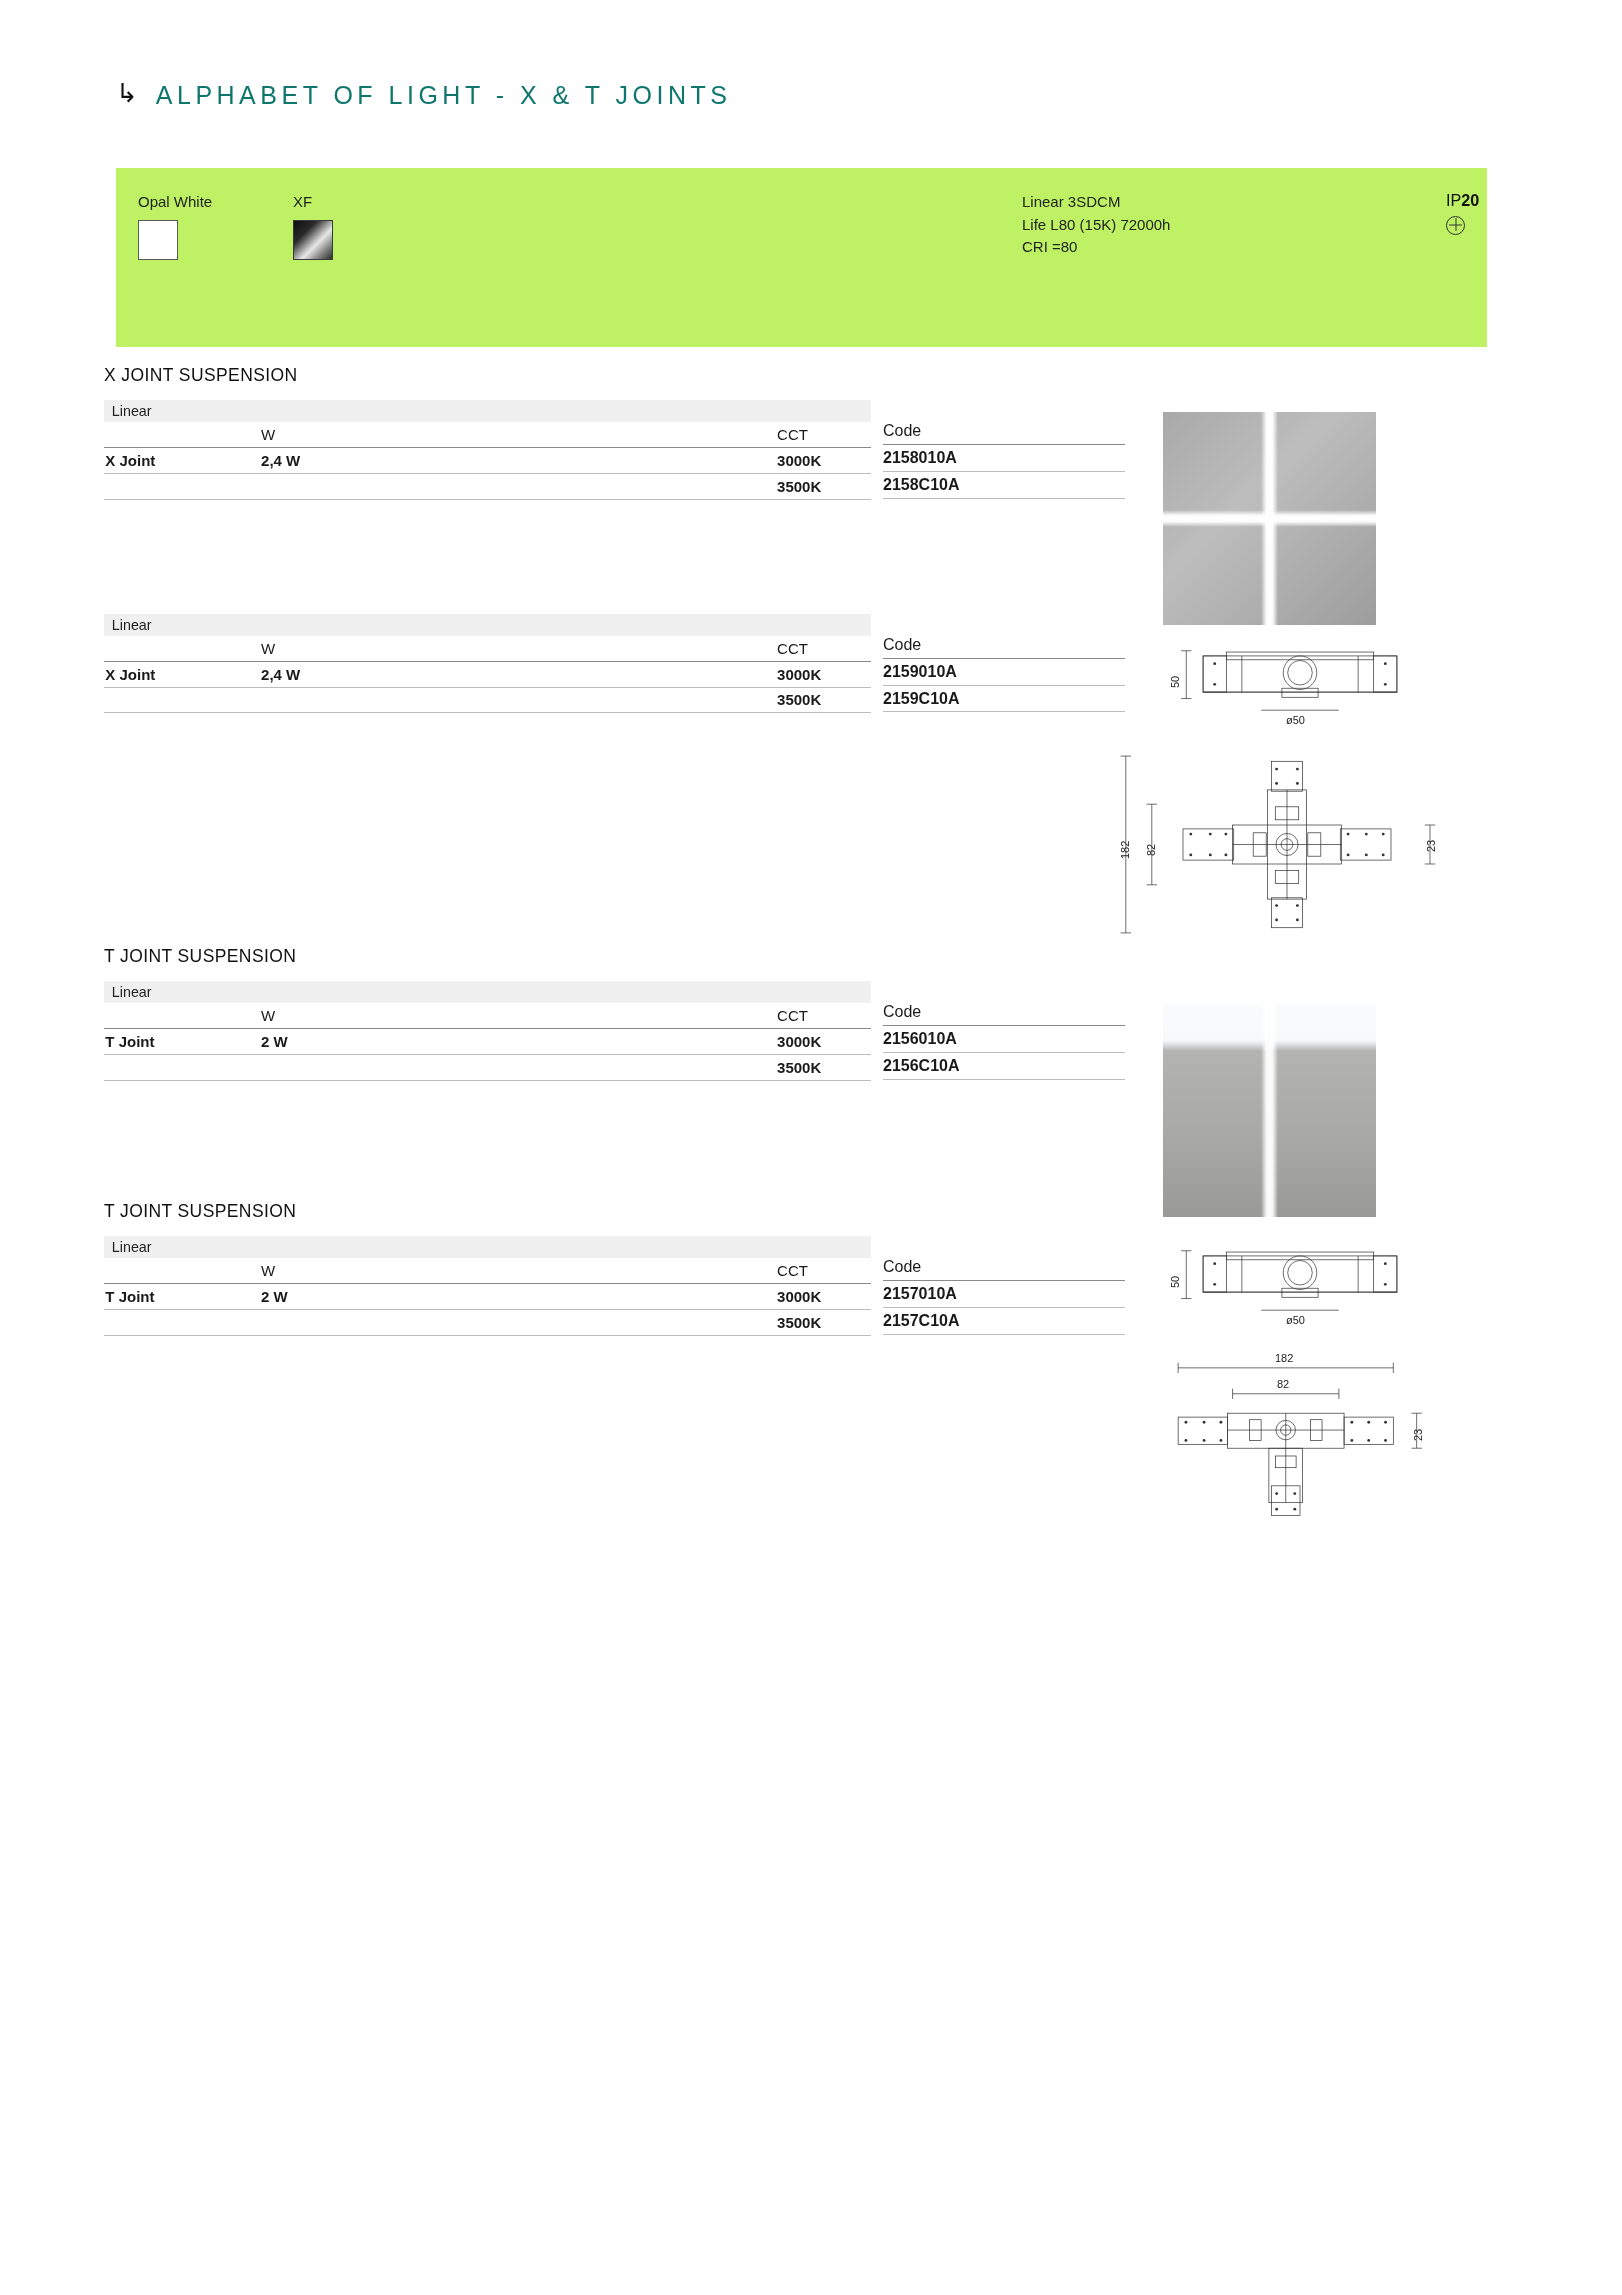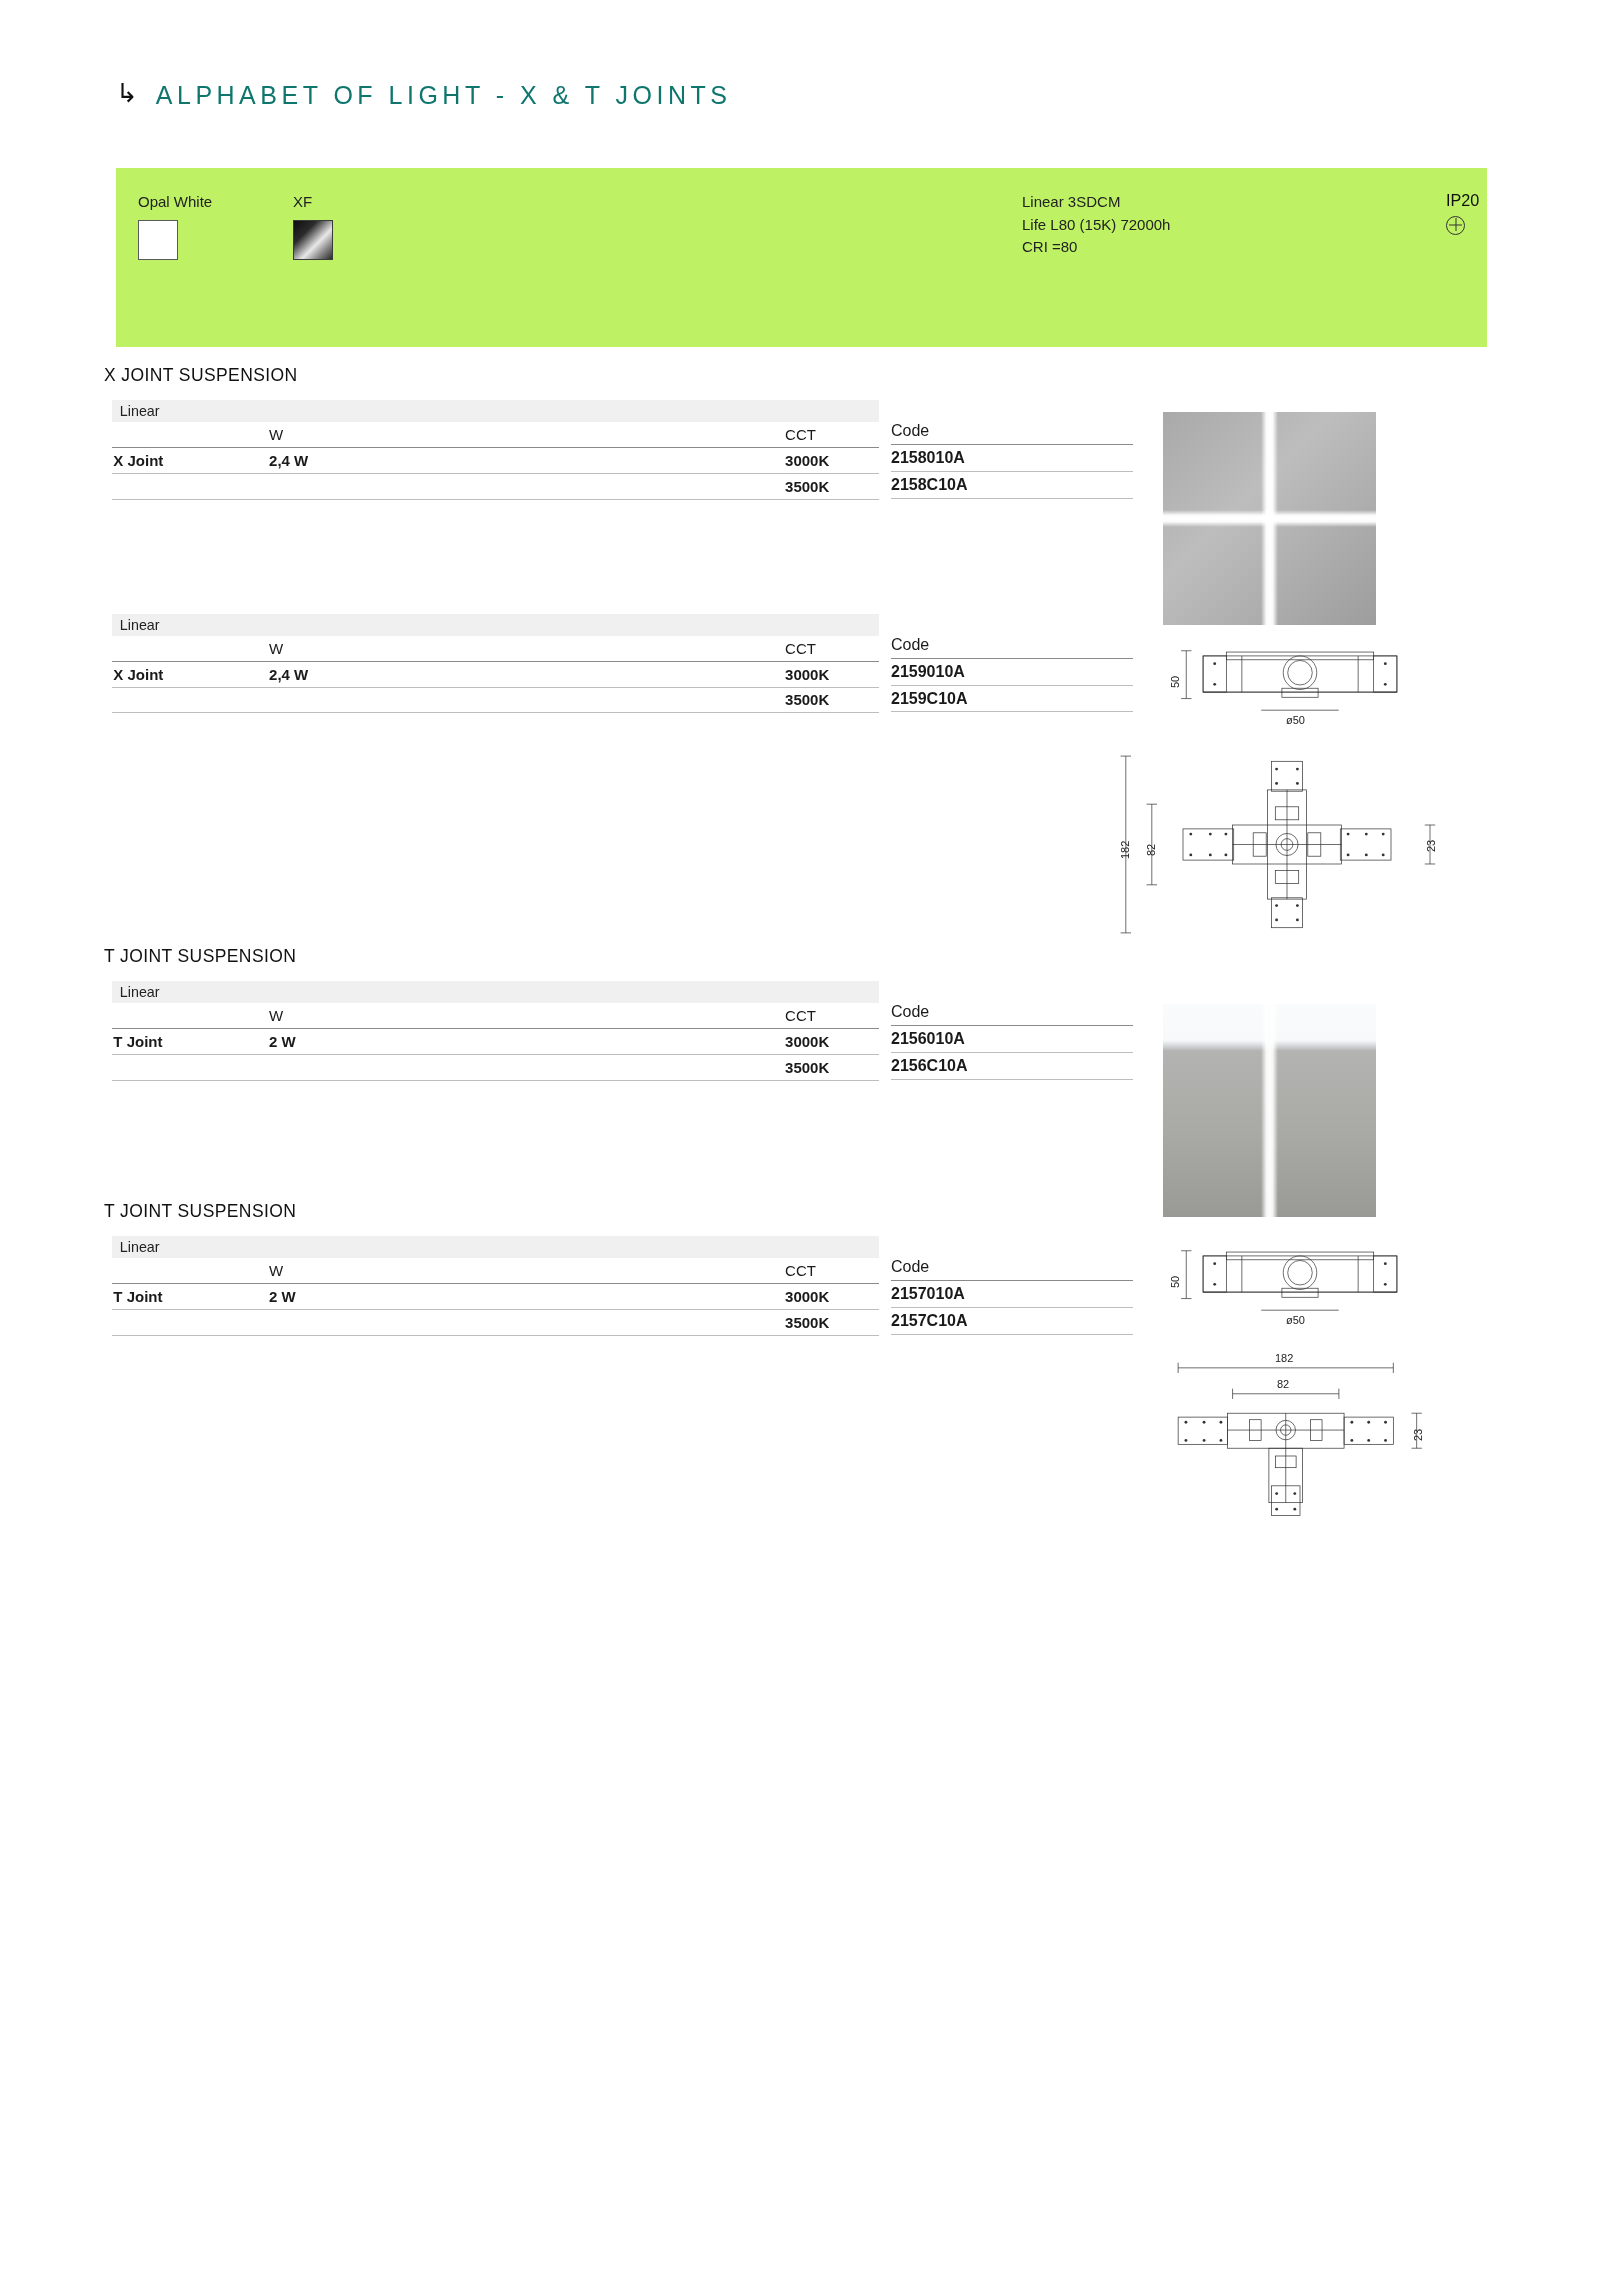--- a/index.html
+++ b/index.html
@@ -87,21 +87,21 @@
     white-space: nowrap;
   }
   .sb-ip {
     position: absolute;
     left: 1330px;
     top: 23.4px;
     font-size: 16.2px;
     color: #111;
     text-align: left;
   }
-  .sb-ip .ip-strong { font-weight: 400; }
+  .sb-ip .ip-strong { font-weight: 700; }
   .ip-icon {
     margin-top: 5.2px;
     width: 17px; height: 17px;
     border: 1px solid #333;
     border-radius: 50%;
     position: relative;
     display: block;
   }
   .ip-icon::before {
     content: "";
@@ -125,21 +125,20 @@
   .section-title {
     font-size: 17.5px;
     letter-spacing: 0.4px;
     color: #111;
     margin-bottom: 14.3px;
     white-space: nowrap;
   }
   .table-wrap {
     position: relative;
     width: 767px;
-    margin-left: 8px;
   }
   .row-linear {
     background: #f0f0f0;
     height: 22px;
     display: flex;
     align-items: center;
     padding-left: 7.8px;
     box-sizing: border-box;
     font-size: 14.3px;
     color: #222;

